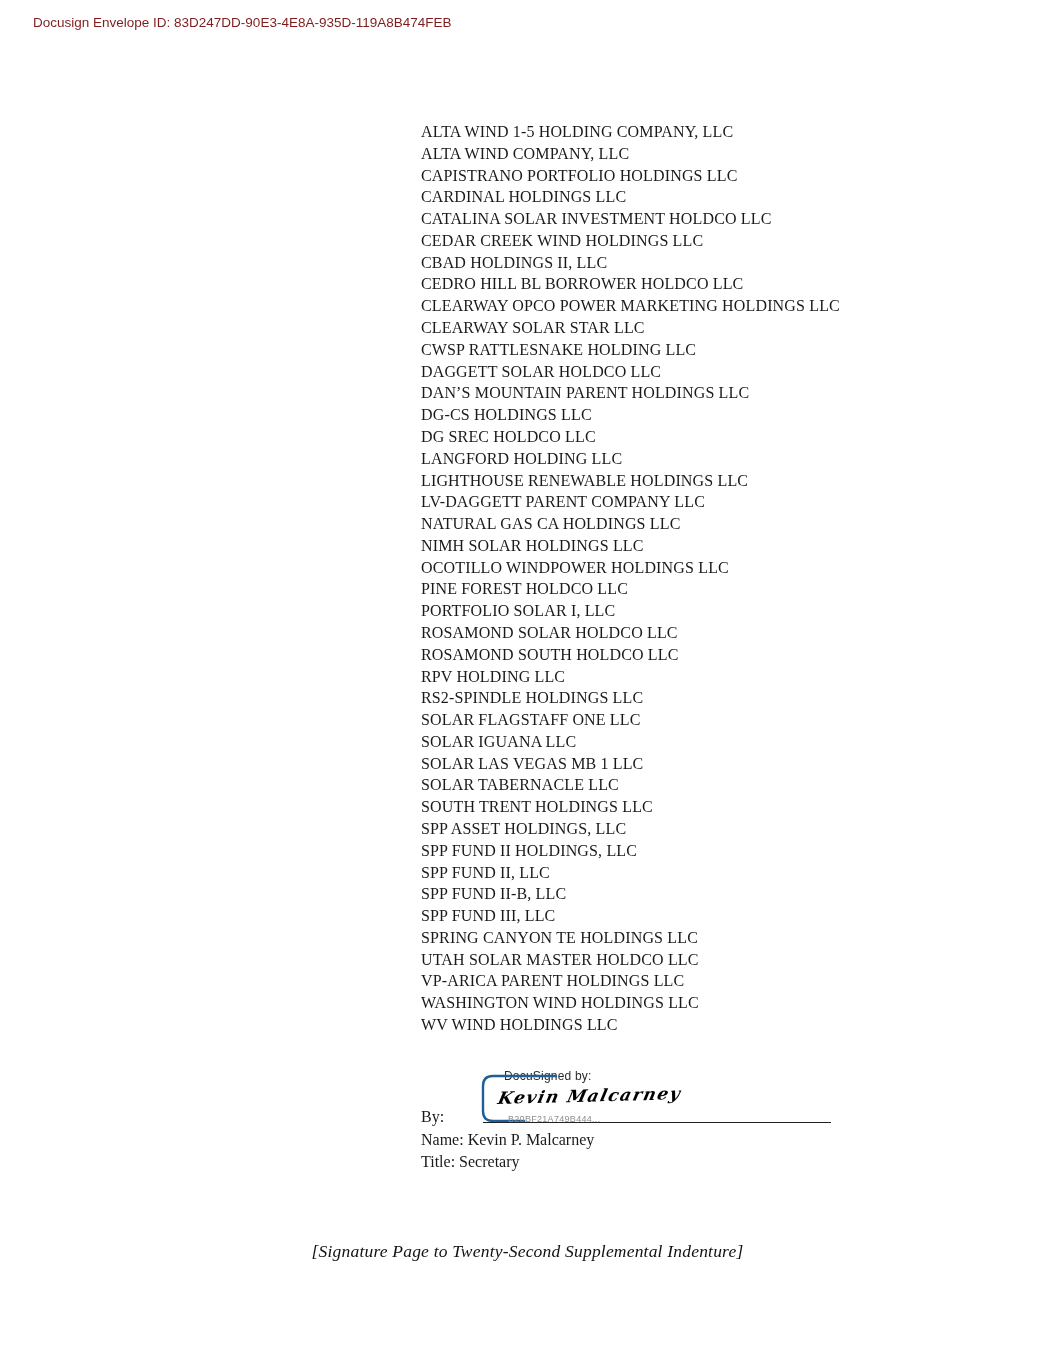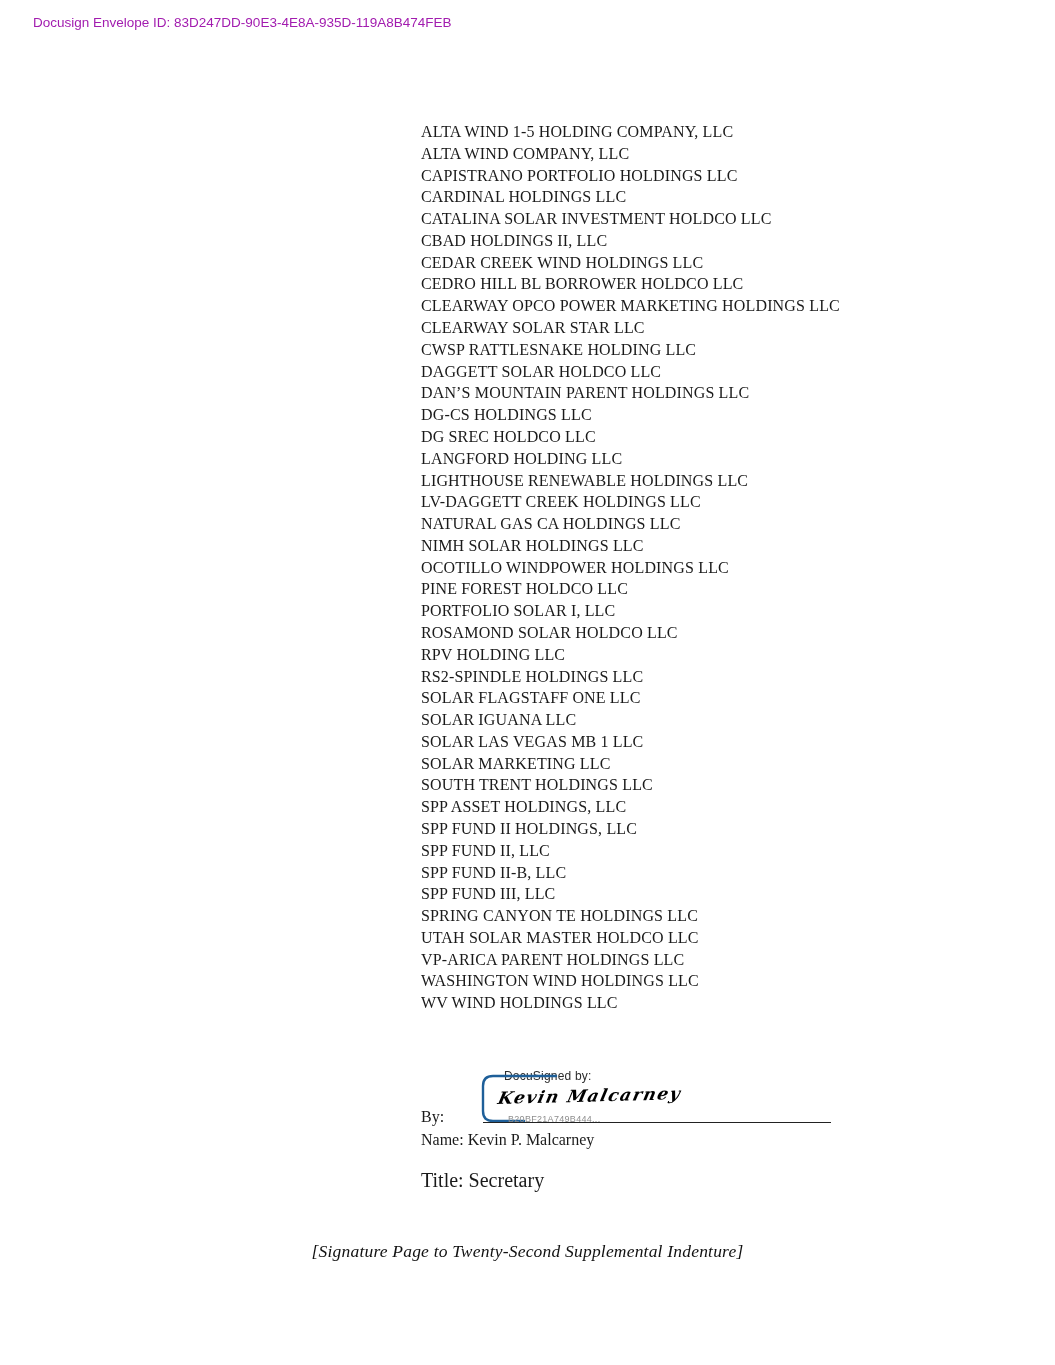--- a/index.html
+++ b/index.html
@@ -16,21 +16,21 @@
     position: absolute;
     inset: 0;
     background: #ffffff;
   }
   .envelope-header {
     position: absolute;
     left: 33px;
     top: 15px;
     font-family: "Liberation Sans", sans-serif;
     font-size: 13.5px;
-    color: #a21caf;
+    color: #7f1d1d;
     white-space: nowrap;
   }
   .company-list {
     position: absolute;
     left: 421px;
     top: 121px;
     font-size: 16px;
     line-height: 21.78px;
     letter-spacing: 0.15px;
     white-space: nowrap;
@@ -84,21 +84,21 @@
     position: absolute;
     left: 483px;
     top: 1107px;
     width: 348px;
     height: 16px;
     border-bottom: 1.5px solid #222222;
     z-index: 1;
   }
   .by-line    { left: 421px; top: 1108px; font-size: 16px; }
   .name-line  { left: 421px; top: 1130.5px; font-size: 16px; white-space: nowrap; }
-  .title-line { left: 421px; top: 1152.5px; font-size: 20px; white-space: nowrap; margin-top: 16px; }
+  .title-line { left: 421px; top: 1152.5px; font-size: 16px; white-space: nowrap; }
   .footer-caption {
     position: absolute;
     left: 0;
     top: 1241px;
     width: 100%;
     text-align: center;
     font-style: italic;
     font-size: 17.5px;
     color: #111111;
     letter-spacing: 0.2px;
@@ -110,45 +110,46 @@
 <div class="page">
 
   <div class="envelope-header">Docusign Envelope ID: 83D247DD-90E3-4E8A-935D-119A8B474FEB</div>
 
   <div class="company-list">
       <div>ALTA WIND 1-5 HOLDING COMPANY, LLC</div>
       <div>ALTA WIND COMPANY, LLC</div>
       <div>CAPISTRANO PORTFOLIO HOLDINGS LLC</div>
       <div>CARDINAL HOLDINGS LLC</div>
       <div>CATALINA SOLAR INVESTMENT HOLDCO LLC</div>
+      <div>CEDAR CREEK WIND HOLDINGS LLC</div>
       <div>CBAD HOLDINGS II, LLC</div>
-      <div>CEDAR CREEK WIND HOLDINGS LLC</div>
       <div>CEDRO HILL BL BORROWER HOLDCO LLC</div>
       <div>CLEARWAY OPCO POWER MARKETING HOLDINGS LLC</div>
       <div>CLEARWAY SOLAR STAR LLC</div>
       <div>CWSP RATTLESNAKE HOLDING LLC</div>
       <div>DAGGETT SOLAR HOLDCO LLC</div>
       <div>DAN’S MOUNTAIN PARENT HOLDINGS LLC</div>
       <div>DG-CS HOLDINGS LLC</div>
       <div>DG SREC HOLDCO LLC</div>
       <div>LANGFORD HOLDING LLC</div>
       <div>LIGHTHOUSE RENEWABLE HOLDINGS LLC</div>
-      <div>LV-DAGGETT CREEK HOLDINGS LLC</div>
+      <div>LV-DAGGETT PARENT COMPANY LLC</div>
       <div>NATURAL GAS CA HOLDINGS LLC</div>
       <div>NIMH SOLAR HOLDINGS LLC</div>
       <div>OCOTILLO WINDPOWER HOLDINGS LLC</div>
       <div>PINE FOREST HOLDCO LLC</div>
       <div>PORTFOLIO SOLAR I, LLC</div>
       <div>ROSAMOND SOLAR HOLDCO LLC</div>
+      <div>ROSAMOND SOUTH HOLDCO LLC</div>
       <div>RPV HOLDING LLC</div>
       <div>RS2-SPINDLE HOLDINGS LLC</div>
       <div>SOLAR FLAGSTAFF ONE LLC</div>
       <div>SOLAR IGUANA LLC</div>
       <div>SOLAR LAS VEGAS MB 1 LLC</div>
-      <div>SOLAR MARKETING LLC</div>
+      <div>SOLAR TABERNACLE LLC</div>
       <div>SOUTH TRENT HOLDINGS LLC</div>
       <div>SPP ASSET HOLDINGS, LLC</div>
       <div>SPP FUND II HOLDINGS, LLC</div>
       <div>SPP FUND II, LLC</div>
       <div>SPP FUND II-B, LLC</div>
       <div>SPP FUND III, LLC</div>
       <div>SPRING CANYON TE HOLDINGS LLC</div>
       <div>UTAH SOLAR MASTER HOLDCO LLC</div>
       <div>VP-ARICA PARENT HOLDINGS LLC</div>
       <div>WASHINGTON WIND HOLDINGS LLC</div>

